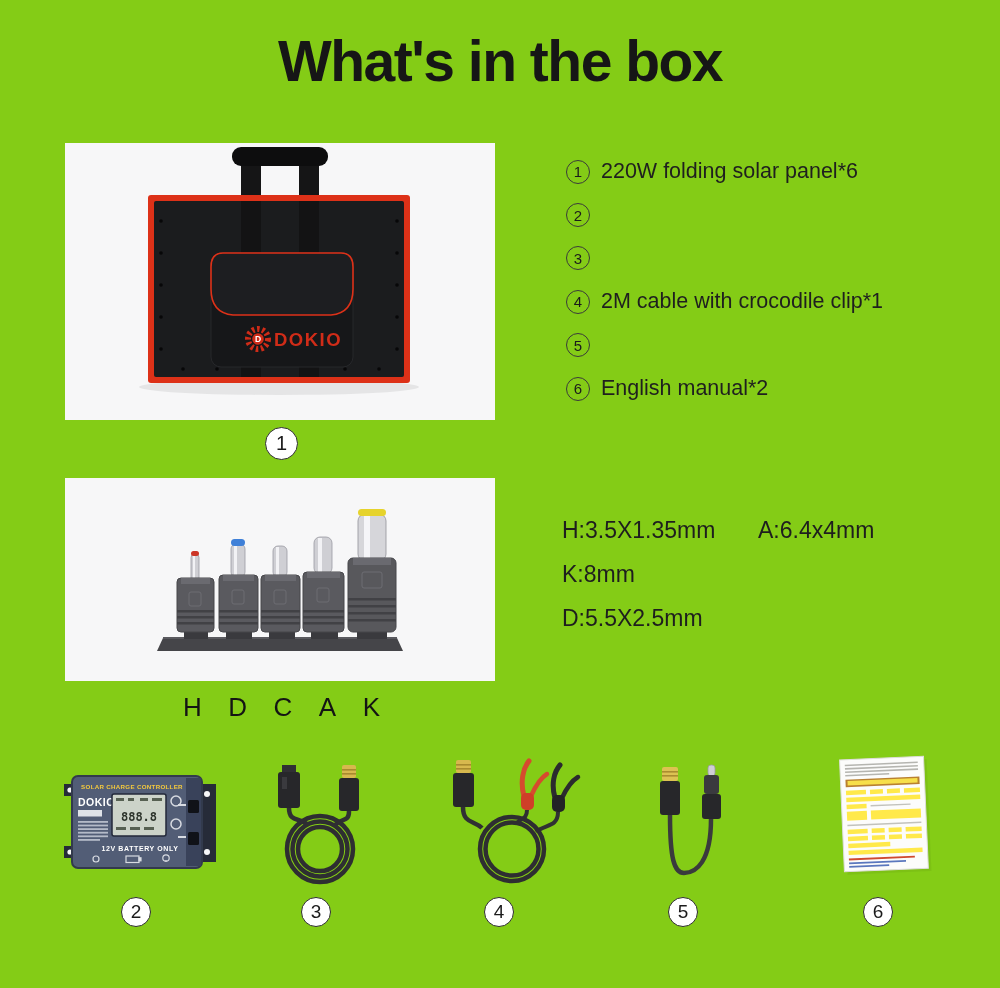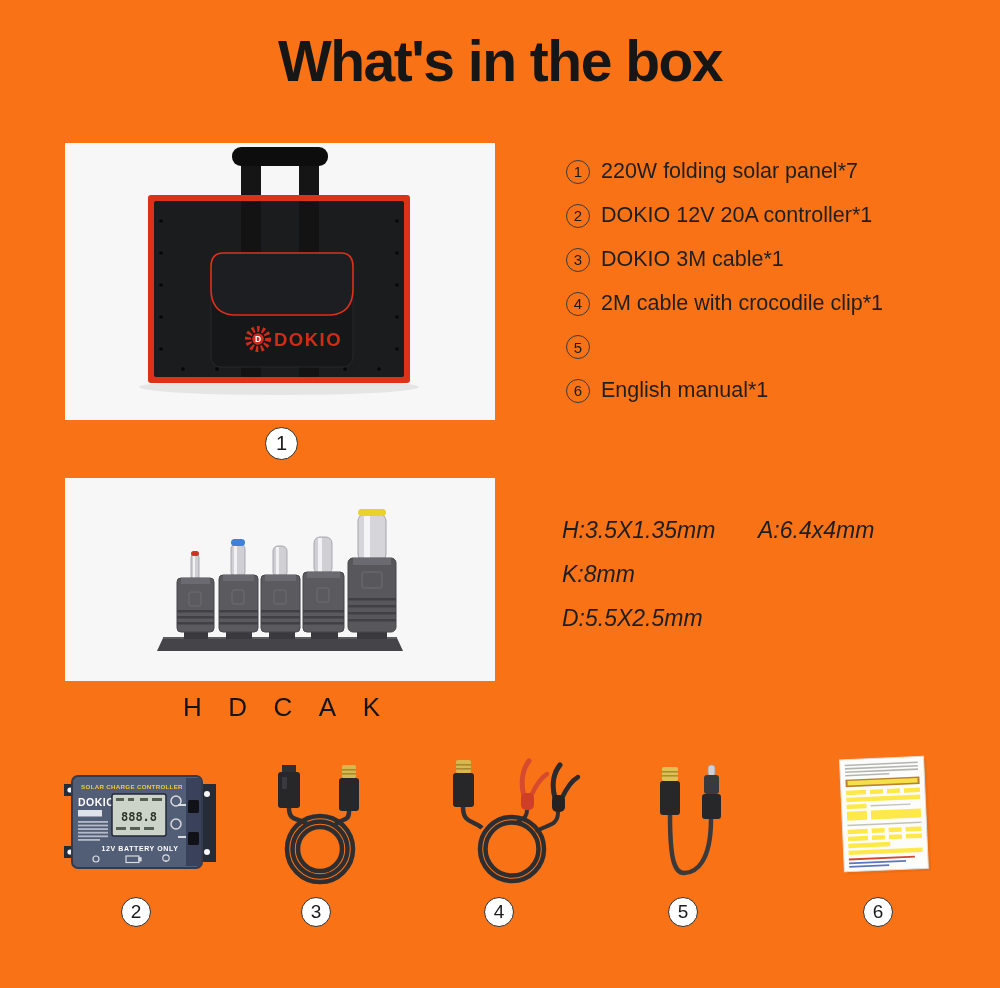--- a/index.html
+++ b/index.html
@@ -1,17 +1,17 @@
 <!DOCTYPE html>
 <html><head>
 <meta charset="utf-8">
 <style>
   html,body { margin:0; padding:0; background:#ffffff; }
   body { font-family:"Liberation Sans", sans-serif; }
-  .page { position:relative; width:1000px; height:988px; background:#f97316; overflow:hidden; }
+  .page { position:relative; width:1000px; height:988px; background:#84cc16; overflow:hidden; }
 
   .title { position:absolute; top:28px; left:0; width:100%; text-align:center;
            font-size:57px; font-weight:bold; color:#161616; letter-spacing:-1.5px; }
 
   .imgblock { position:absolute; background:#f7f7f8; }
   .panel-block { left:65px; top:143px; width:430px; height:277px; }
   .conn-block  { left:65px; top:478px; width:430px; height:203px; }
 
   .circ { position:absolute; border:1.6px solid #2f2f2f; border-radius:50%;
           display:flex; align-items:center; justify-content:center;
@@ -19,21 +19,21 @@
   .circ-fig1 { left:265px; top:427px; width:33px; height:33px; font-size:20px; }
   .circ-bot  { width:30px; height:30px; font-size:19px; top:897px; }
 
   .list { position:absolute; left:566px; top:159px; }
   .list-row { display:flex; align-items:center; margin-bottom:19px; }
   .list-num { width:24px; height:24px; border:1.4px solid #3a3a3a; border-radius:50%;
               font-size:15px; display:flex; align-items:center; justify-content:center;
               margin-right:11px; color:#1b1b1b; flex:none; box-sizing:border-box; }
   .list-label { font-size:21.5px; color:#1f1f1f; white-space:nowrap; }
 
-  .specs { position:absolute; left:562px; top:517px; color:#1e1e1e; font-size:23px;font-style:italic; }
+  .specs { position:absolute; left:562px; top:517px; color:#1e1e1e; font-size:23px; }
   .spec-row { display:flex; margin-bottom:17px; }
   .spec-c1 { width:196px; white-space:nowrap; }
   .spec-c2 { white-space:nowrap; }
 
   .letters { position:absolute; left:183px; top:692px; width:197px;
              display:flex; justify-content:space-between; font-size:26px; color:#141414; }
 
   .product { position:absolute; }
   svg { display:block; }
 </style>
@@ -84,40 +84,38 @@
         <text x="209" y="203" font-size="18.5" font-weight="bold" fill="#d02c18" letter-spacing="1.5">DOKIO</text>
       </g>
     </svg>
   </div>
 
   <div class="circ circ-fig1">1</div>
 
   <div class="list">
     <div class="list-row">
         <span class="list-num">1</span>
-        <span class="list-label">220W folding solar panel*7</span>
+        <span class="list-label">220W folding solar panel*6</span>
       </div>
     <div class="list-row">
         <span class="list-num">2</span>
-        <span class="list-label">DOKIO 12V 20A controller*1</span>
       </div>
     <div class="list-row">
         <span class="list-num">3</span>
-        <span class="list-label">DOKIO 3M cable*1</span>
       </div>
     <div class="list-row">
         <span class="list-num">4</span>
         <span class="list-label">2M cable with crocodile clip*1</span>
       </div>
     <div class="list-row">
         <span class="list-num">5</span>
       </div>
     <div class="list-row">
         <span class="list-num">6</span>
-        <span class="list-label">English manual*1</span>
+        <span class="list-label">English manual*2</span>
       </div>
   </div>
 
   <div class="imgblock conn-block">
     <svg width="430" height="203" viewBox="0 0 430 203">
 
       <path d="M98 160 L332 160 L338 173 L92 173 Z" fill="#454549"></path>
       <rect x="98" y="159" width="234" height="2" fill="#5a5a5f"></rect>
 
       <g>

